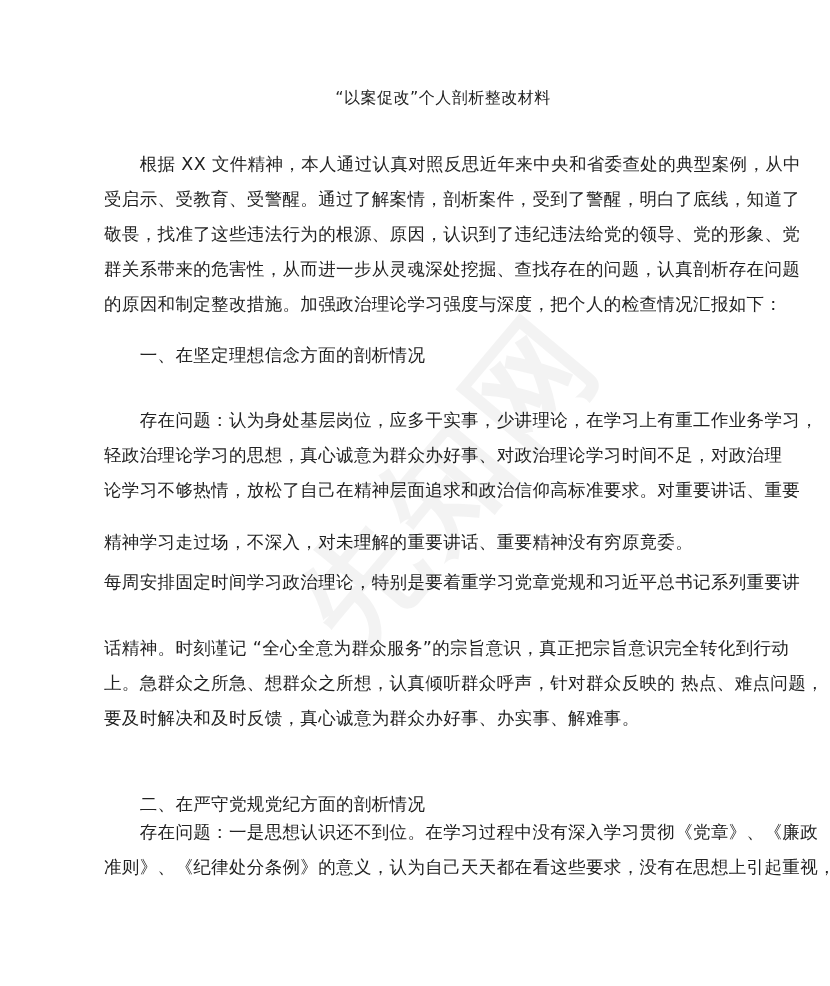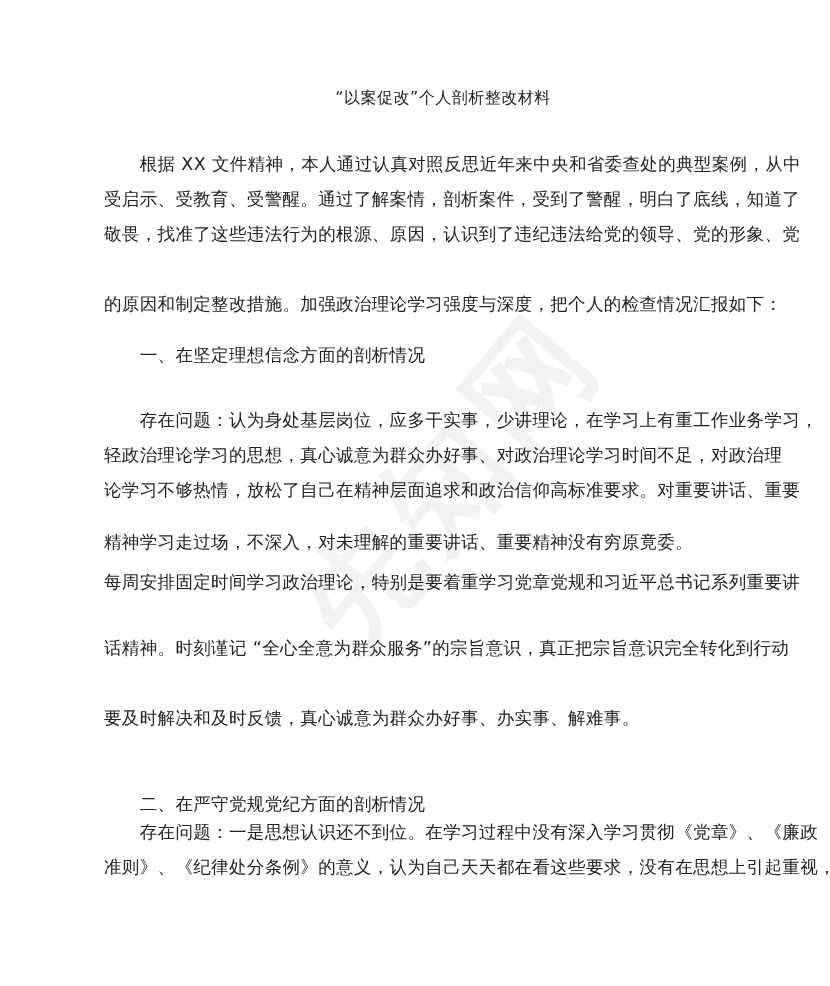--- a/index.html
+++ b/index.html
@@ -17,30 +17,32 @@
 <body>
 
 <div class="page">
   <div class="watermark">先知网</div>
 
   <div class="title">“以案促改”个人剖析整改材料</div>
 
   <div class="line" style="top:152px">　　根据 XX 文件精神，本人通过认真对照反思近年来中央和省委查处的典型案例，从中</div>
   <div class="line" style="top:187px">受启示、受教育、受警醒。通过了解案情，剖析案件，受到了警醒，明白了底线，知道了</div>
   <div class="line" style="top:222px">敬畏，找准了这些违法行为的根源、原因，认识到了违纪违法给党的领导、党的形象、党</div>
+  <div class="line" style="top:257px">群关系带来的危害性，从而进一步从灵魂深处挖掘、查找存在的问题，认真剖析存在问题</div>
   <div class="line" style="top:292px">的原因和制定整改措施。加强政治理论学习强度与深度，把个人的检查情况汇报如下：</div>
 
   <div class="line" style="top:343px">　　一、在坚定理想信念方面的剖析情况</div>
 
   <div class="line" style="top:408px">　　存在问题：认为身处基层岗位，应多干实事，少讲理论，在学习上有重工作业务学习，</div>
   <div class="line" style="top:443px">轻政治理论学习的思想，真心诚意为群众办好事、对政治理论学习时间不足，对政治理</div>
   <div class="line" style="top:478px">论学习不够热情，放松了自己在精神层面追求和政治信仰高标准要求。对重要讲话、重要</div>
   <div class="line" style="top:530px">精神学习走过场，不深入，对未理解的重要讲话、重要精神没有穷原竟委。</div>
 
   <div class="line" style="top:570px">每周安排固定时间学习政治理论，特别是要着重学习党章党规和习近平总书记系列重要讲</div>
   <div class="line" style="top:636px">话精神。时刻谨记 “全心全意为群众服务”的宗旨意识，真正把宗旨意识完全转化到行动</div>
+  <div class="line" style="top:671px">上。急群众之所急、想群众之所想，认真倾听群众呼声，针对群众反映的 热点、难点问题，</div>
   <div class="line" style="top:706px">要及时解决和及时反馈，真心诚意为群众办好事、办实事、解难事。</div>
 
   <div class="line" style="top:792px">　　二、在严守党规党纪方面的剖析情况</div>
 
   <div class="line" style="top:820px">　　存在问题：一是思想认识还不到位。在学习过程中没有深入学习贯彻《党章》、《廉政</div>
   <div class="line" style="top:855px">准则》、《纪律处分条例》的意义，认为自己天天都在看这些要求，没有在思想上引起重视，</div>
 </div>
 
 </body></html>

